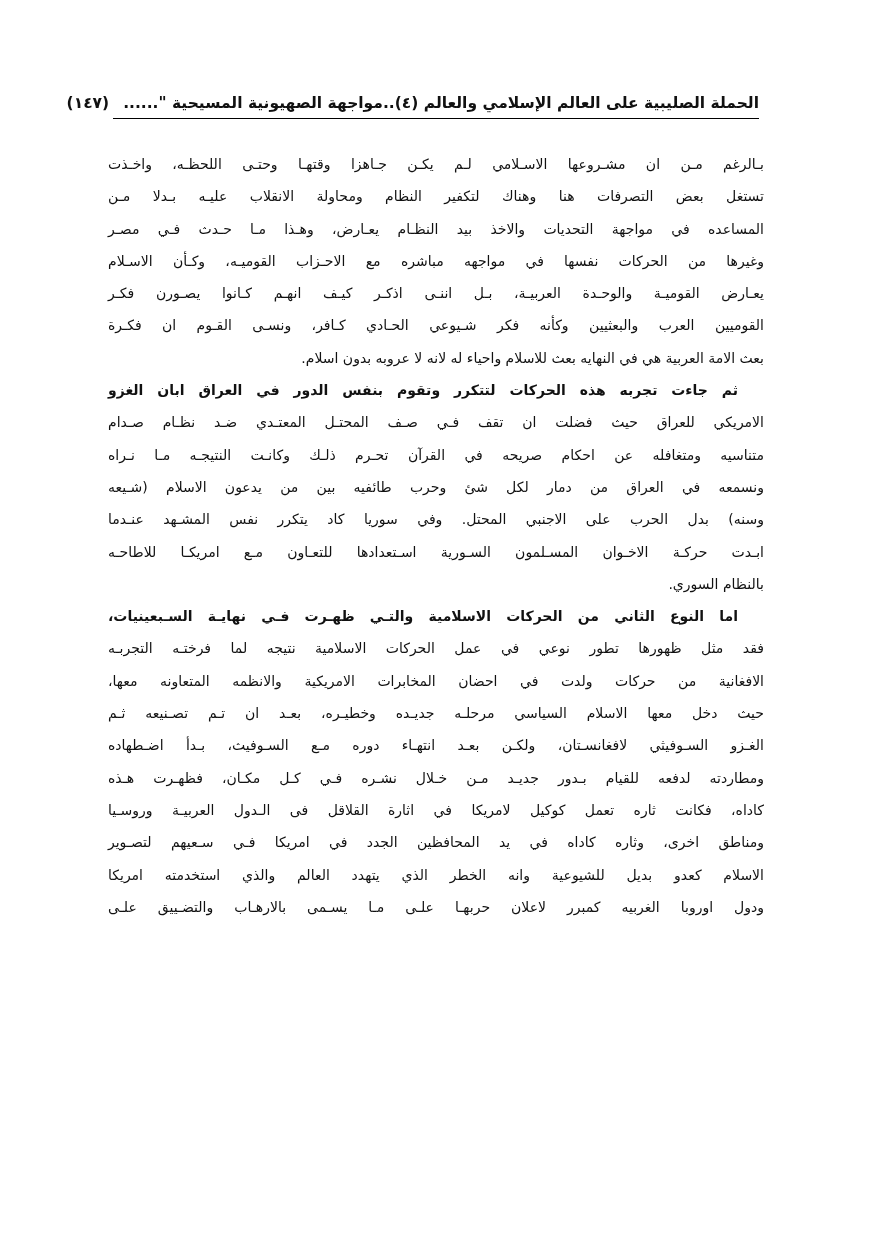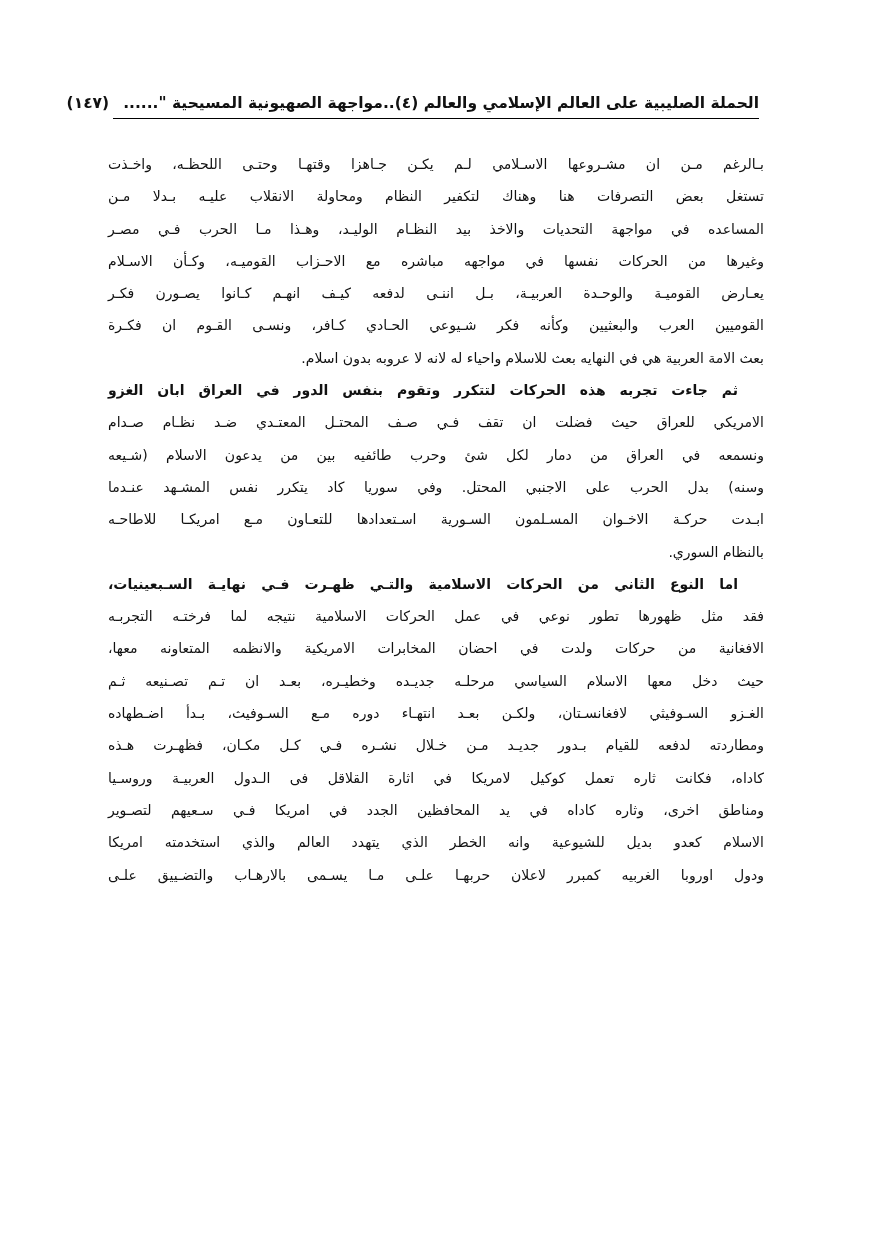--- a/index.html
+++ b/index.html
@@ -69,29 +69,30 @@
 
 <div class="page-header">
   <span class="title">الحملة الصليبية على العالم الإسلامي والعالم (٤)..مواجهة الصهيونية المسيحية "......</span>
   <span class="page-number">(١٤٧)</span>
 </div>
 
 <div class="page-body">
   <div>
     <span class="line">بـالرغم مـن ان مشـروعها الاسـلامي لـم يكـن جـاهزا وقتهـا وحتـى اللحظـه، واخـذت</span>
     <span class="line">تستغل بعض التصرفات هنا وهناك لتكفير النظام ومحاولة الانقلاب عليـه بـدلا مـن</span>
-    <span class="line">المساعده في مواجهة التحديات والاخذ بيد النظـام الوليـد، وهـذا مـا الحرب فـي مصـر</span>
+    <span class="line">المساعده في مواجهة التحديات والاخذ بيد النظـام يعـارض، وهـذا مـا حـدث فـي مصـر</span>
     <span class="line">وغيرها من الحركات نفسها في مواجهه مباشره مع الاحـزاب القوميـه، وكـأن الاسـلام</span>
-    <span class="line">يعـارض القوميـة والوحـدة العربيـة، بـل اننـى لدفعه كيـف انهـم كـانوا يصـورن فكـر</span>
+    <span class="line">يعـارض القوميـة والوحـدة العربيـة، بـل اننـى اذكـر كيـف انهـم كـانوا يصـورن فكـر</span>
     <span class="line">القوميين العرب والبعثيين وكأنه فكر شـيوعي الحـادي كـافر، ونسـى القـوم ان فكـرة</span>
     <span class="line last">بعث الامة العربية هي في النهايه بعث للاسلام واحياء له لانه لا عروبه بدون اسلام.</span>
   </div>
   <div>
     <span class="line indent">ثم جاءت تجربه هذه الحركات لتتكرر وتقوم بنفس الدور في العراق ابان الغزو</span>
     <span class="line">الامريكي للعراق حيث فضلت ان تقف فـي صـف المحتـل المعتـدي ضـد نظـام صـدام</span>
+    <span class="line">متناسيه ومتغافله عن احكام صريحه في القرآن تحـرم ذلـك وكانـت النتيجـه مـا نـراه</span>
     <span class="line">ونسمعه في العراق من دمار لكل شئ وحرب طائفيه بين من يدعون الاسلام (شـيعه</span>
     <span class="line">وسنه) بدل الحرب على الاجنبي المحتل. وفي سوريا كاد يتكرر نفس المشـهد عنـدما</span>
     <span class="line">ابـدت حركـة الاخـوان المسـلمون السـورية اسـتعدادها للتعـاون مـع امريكـا للاطاحـه</span>
     <span class="line last">بالنظام السوري.</span>
   </div>
   <div>
     <span class="line indent">اما النوع الثاني من الحركات الاسلامية والتـي ظهـرت فـي نهايـة السـبعينيات،</span>
     <span class="line">فقد مثل ظهورها تطور نوعي في عمل الحركات الاسلامية نتيجه لما فرختـه التجربـه</span>
     <span class="line">الافغانية من حركات ولدت في احضان المخابرات الامريكية والانظمه المتعاونه معها،</span>
     <span class="line">حيث دخل معها الاسلام السياسي مرحلـه جديـده وخطيـره، بعـد ان تـم تصـنيعه ثـم</span>

